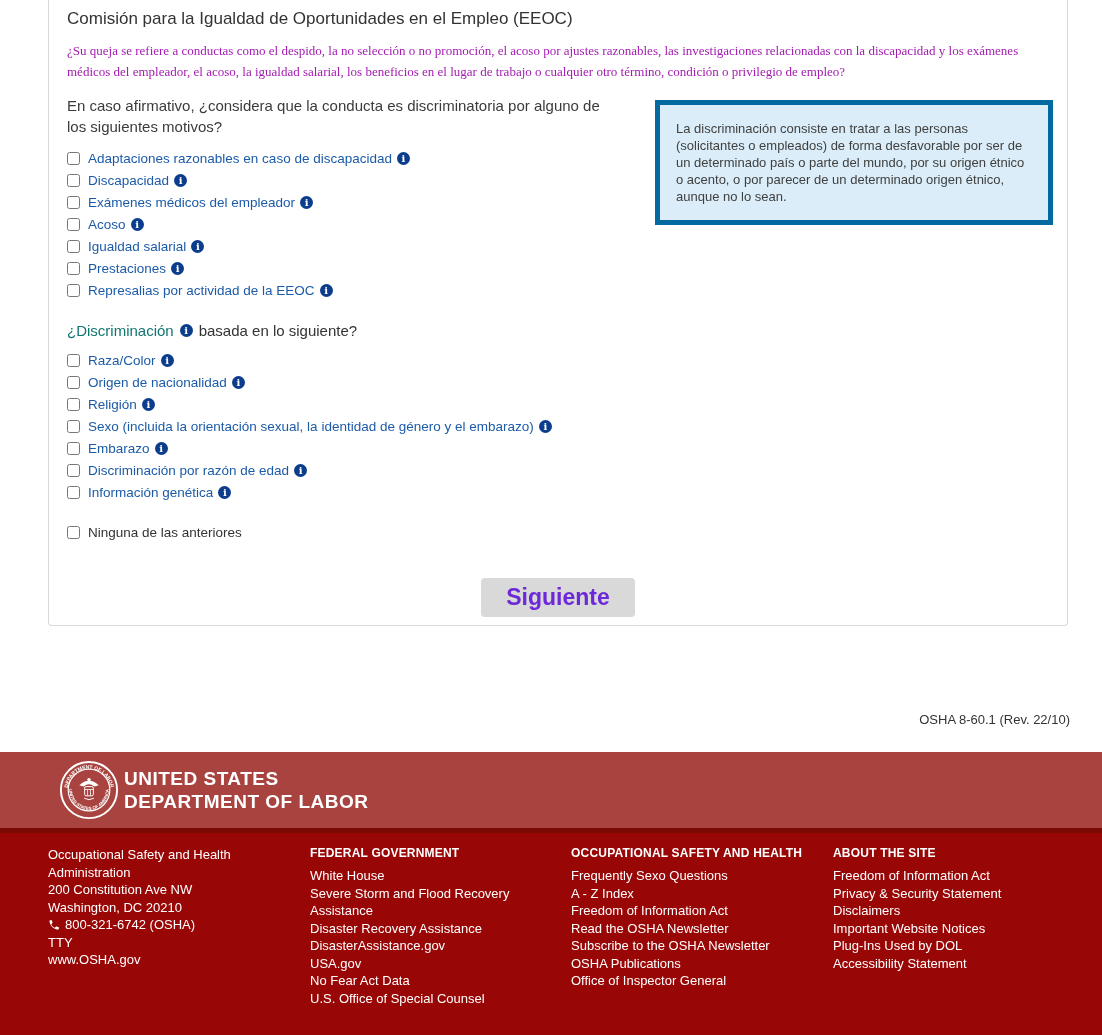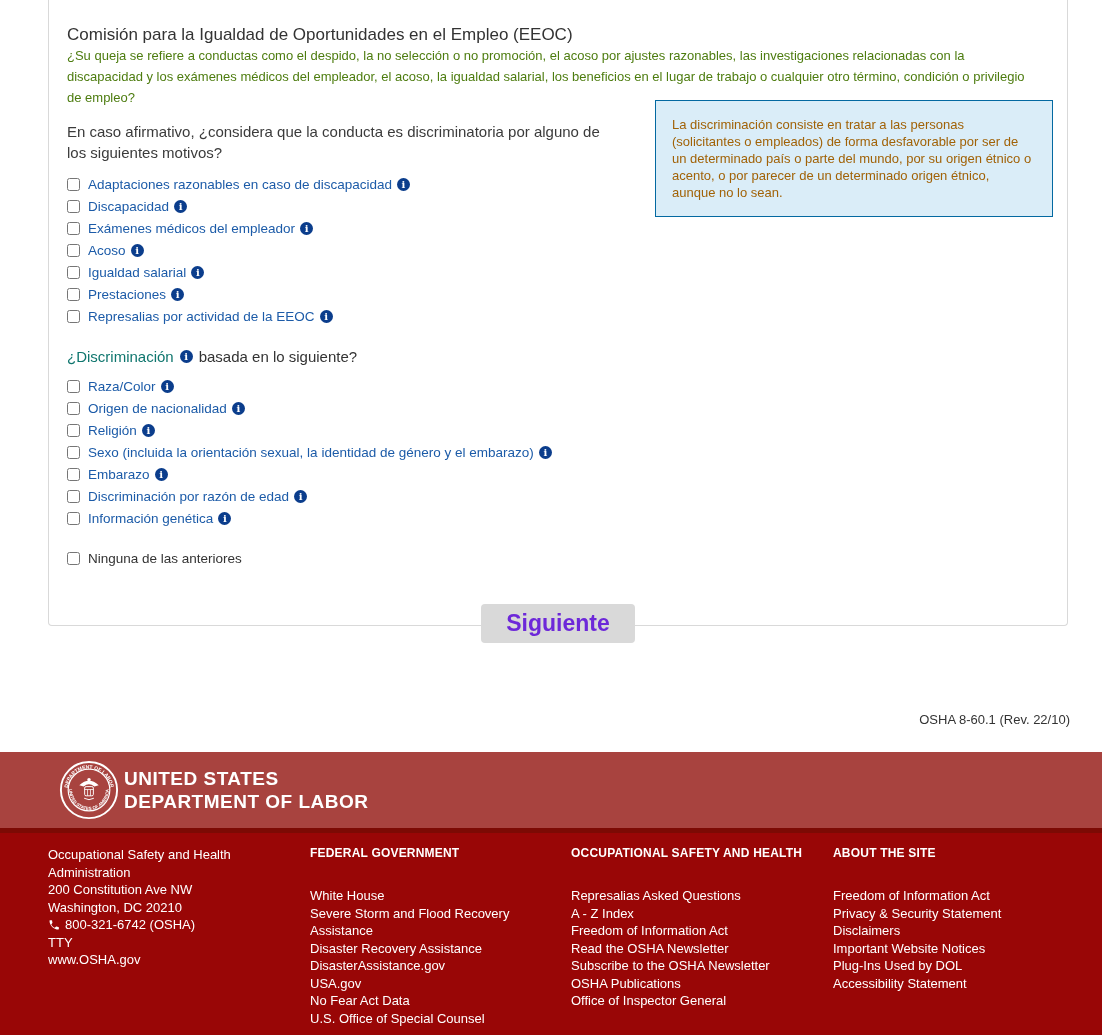--- a/index.html
+++ b/index.html
@@ -3,24 +3,24 @@
 <meta charset="utf-8">
 <style>
   * { margin:0; padding:0; box-sizing:border-box; }
   html,body { width:1102px; background:#fff; font-family:"Liberation Sans", sans-serif; }
   .page { position:relative; width:1102px; height:1035px; overflow:hidden; background:#fff; }
 
   
   .card {
     position:absolute; left:48px; top:0; width:1020px; height:626px;
     border:1px solid #d9d9d9; border-top:none; border-radius:0 0 4px 4px;
-    padding:16px 18px; background:#fff;
+    padding:0 18px; background:#fff;
   }
   .card-title { padding-top:9px; font-size:17px; color:#333; font-weight:400; }
-  .intro { width:966px; font-size:13px; line-height:21px; color:#4d7c0f; }
+  .intro { margin-top:11px; width:966px; font-size:13px; line-height:21px; color:#a21caf;font-family:Liberation Serif, serif; }
   .question { margin-top:13px; width:540px; font-size:15px; line-height:21px; color:#3b3b3b; }
 
   .cb-group { margin-top:13px; }
   .cb-row { display:flex; align-items:center; height:16px; margin-bottom:6px; cursor:pointer; }
   .cb { width:13px; height:13px; margin:0 8px 0 0; accent-color:#1c5ba8; }
   .opt-link { font-size:13.5px; color:#1c5ba8; text-decoration:none; }
   .opt-plain { font-size:13.5px; color:#333; }
   .info-icon {
     display:inline-block; width:13px; height:13px; margin-left:5px; border-radius:50%;
     background:#0b3d8c; color:#fff; font-family:"DejaVu Serif", serif; font-weight:bold;
@@ -29,22 +29,22 @@
   .info-icon::after { content:"i"; }
 
   .q2 { margin-top:24px; font-size:15px; color:#333; display:flex; align-items:center; }
   .q2 .q2-link { color:#0f766e; text-decoration:none; font-size:15px; }
   .q2 .info-icon { margin:0 6px 0 6px; }
 
   .none-row { margin-top:24px; }
 
   .info-box {
     position:absolute; left:606px; top:100px; width:398px;
-    background:#daedf8; border:1px solid #0369a1;
-    padding:15px 16px; font-size:13px; line-height:17px; color:#a16207;
+    background:#daedf8; border:5px solid #0369a1;
+    padding:15px 16px; font-size:13px; line-height:17px; color:#404040;
   }
 
   .submit-wrap { margin-top:38px; text-align:center; }
   .submit-btn {
     display:inline-block; border:none; background:#d9d9d9; color:#6d28d9;
     font-family:"Liberation Sans", sans-serif; font-weight:bold; font-size:23px;
     padding:6px 25px; border-radius:4px; cursor:default;
   }
 
   
@@ -65,21 +65,21 @@
   .footer-divider { position:absolute; left:0; top:828px; width:1102px; height:5px; background:#7c0a04; }
   .footer-body {
     position:absolute; left:0; top:833px; width:1102px; height:205px;
     background:#990606; color:#fff;
   }
   .footer-cols {
     display:grid; grid-template-columns:262px 261px 262px auto;
     padding:13px 40px 0 48px;
   }
   .fcol { padding-right:20px; }
-  .fcol-heading { font-size:12px; font-weight:bold; color:#fff; letter-spacing:0.2px; margin-bottom:26px; line-height:15px; }
+  .fcol-heading { font-size:12px; font-weight:bold; color:#fff; letter-spacing:0.2px; margin-bottom:6px; line-height:15px; }
   .flink { display:block; color:#fff; text-decoration:none; font-size:13px; line-height:17.5px; }
   .contact-line { font-size:13px; line-height:17.5px; color:#fff; }
   .phone-line { display:flex; align-items:center; }
   .phone-svg { margin-right:5px; flex:0 0 auto; }
 </style>
 </head>
 <body>
 
 <div class="page">
 
@@ -240,21 +240,21 @@
         <a href="#" class="flink">Severe Storm and Flood Recovery Assistance</a>
         <a href="#" class="flink">Disaster Recovery Assistance</a>
         <a href="#" class="flink">DisasterAssistance.gov</a>
         <a href="#" class="flink">USA.gov</a>
         <a href="#" class="flink">No Fear Act Data</a>
         <a href="#" class="flink">U.S. Office of Special Counsel</a>
       </div>
 
       <div class="fcol">
         <div class="fcol-heading">OCCUPATIONAL SAFETY AND HEALTH</div>
-        <a href="#" class="flink">Represalias Asked Questions</a>
+        <a href="#" class="flink">Frequently Sexo Questions</a>
         <a href="#" class="flink">A - Z Index</a>
         <a href="#" class="flink">Freedom of Information Act</a>
         <a href="#" class="flink">Read the OSHA Newsletter</a>
         <a href="#" class="flink">Subscribe to the OSHA Newsletter</a>
         <a href="#" class="flink">OSHA Publications</a>
         <a href="#" class="flink">Office of Inspector General</a>
       </div>
 
       <div class="fcol">
         <div class="fcol-heading">ABOUT THE SITE</div>

